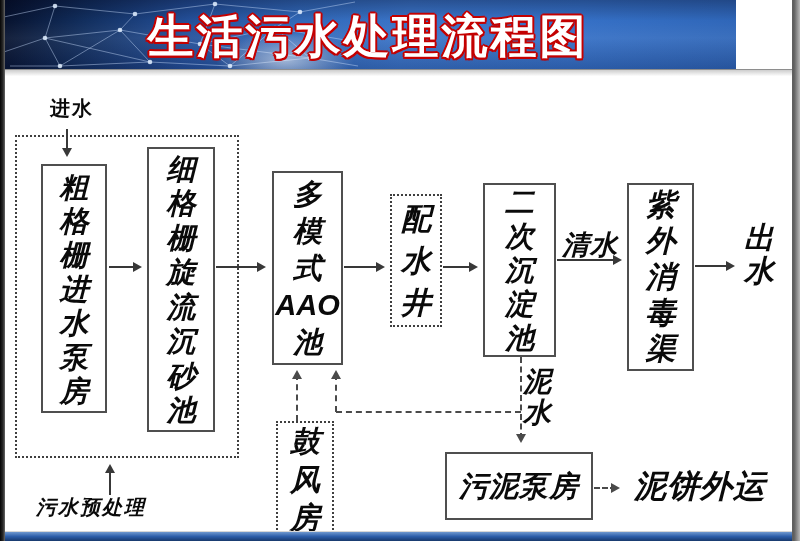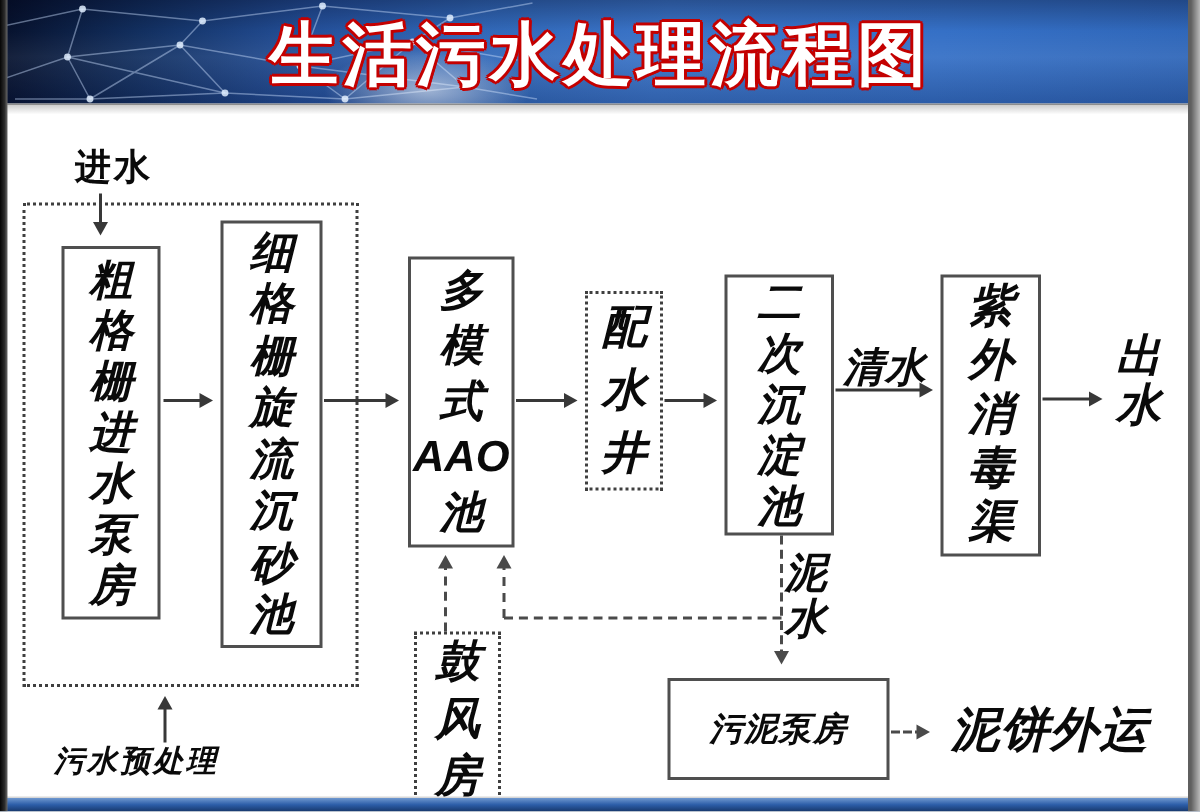--- a/index.html
+++ b/index.html
@@ -2,21 +2,21 @@
 <html><head>
 <meta charset="utf-8">
 <style>
   html,body{margin:0;padding:0;background:#e8e8e8;}
   #slide{
     position:relative;width:800px;height:541px;background:#ffffff;overflow:hidden;
     font-family:"Liberation Sans", sans-serif;color:#0a0a0a;
   }
   
   #header{
-    position:absolute;left:0;top:0;width:800px;height:69px;
+    position:absolute;left:0;top:0;width:736px;height:69px;
     background:
       linear-gradient(to bottom, rgba(0,0,20,0.30), rgba(0,0,0,0) 30%, rgba(255,255,255,0.06) 55%, rgba(0,0,30,0.18)),
       linear-gradient(100deg,#06102a 0%,#122f5f 12%,#24509a 26%,#3168b8 40%,#3a74c8 55%,#3570c6 78%,#2f66b8 100%);
   }
   #header .glow{
     position:absolute;left:210px;top:30px;width:150px;height:60px;border-radius:50%;
     background:radial-gradient(ellipse at center, rgba(255,255,255,0.55), rgba(255,255,255,0) 65%);
   }
   #plexus{position:absolute;left:0;top:0;}
   #page-title{
@@ -130,23 +130,23 @@
   <div class="box solidbox" style="left:627px;top:183px;width:63px;height:184px;font-size:30px;line-height:36px;">紫
 外
 消
 毒
 渠</div>
 
   <div class="box dotbox" style="left:276px;top:421px;width:54px;height:113px;font-size:30px;line-height:38px;">鼓
 风
 房</div>
 
-  <div class="box solidbox" style="left:445px;top:452px;width:144px;height:64px;font-size:22px;line-height:34px;letter-spacing:1px;">污泥泵房</div>
+  <div class="box solidbox" style="left:445px;top:452px;width:144px;height:64px;font-size:29px;line-height:34px;letter-spacing:1px;">污泥泵房</div>
 
-  <div class="lbl" style="left:50px;top:95px;font-size:24px;letter-spacing:2px;">进水</div>
+  <div class="lbl" style="left:50px;top:95px;font-size:20px;letter-spacing:2px;">进水</div>
 
   <div class="lbl ital" style="left:36px;top:494px;font-size:20px;letter-spacing:2px;">污水预处理</div>
 
   <div class="lbl ital" style="left:562px;top:227px;font-size:27px;letter-spacing:1px;">清水</div>
 
   <div class="lbl ital" style="left:744px;top:221px;font-size:30px;line-height:33px;text-align:center;">出
 水</div>
 
   <div class="lbl ital" style="left:523px;top:366px;font-size:28px;line-height:31px;text-align:center;">泥
 水</div>

